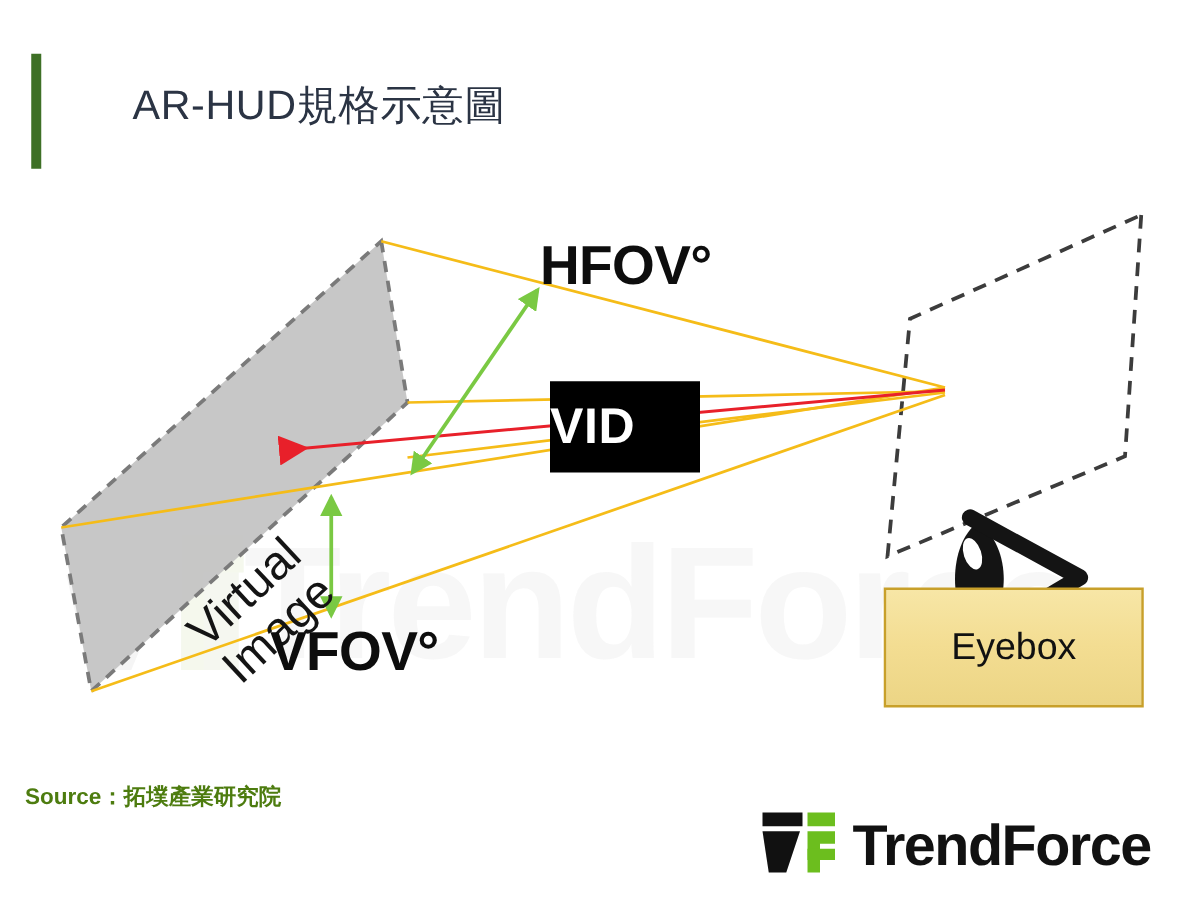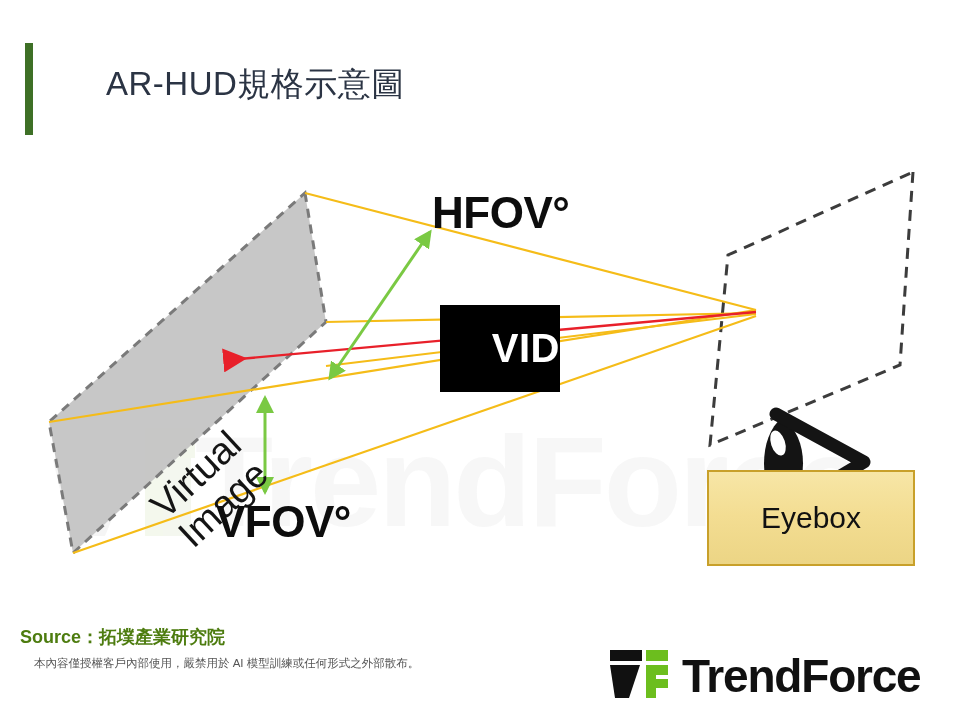--- a/index.html
+++ b/index.html
@@ -80,25 +80,25 @@
     top: 497px;
     font-size: 44px;
     letter-spacing: -0.5px;
     text-align: right;
   }
   #vid-box {
     position: absolute;
     left: 440px;
     top: 305px;
     width: 120px;
-    height: 87px;
+    height: 73px;
     background: #000000;
     display: flex;
     align-items: center;
-    justify-content: flex-end;
+    justify-content: flex-start;
     z-index: 5;
   }
   #vid-text {
     color: #ffffff;
     font-size: 40px;
     font-weight: bold;
     letter-spacing: 0.5px;
   }
 
   
@@ -255,21 +255,20 @@
 <div id="vid-box">
   <span id="vid-text">VID</span>
 </div>
 
 <div id="eyebox-button">
   <span id="eyebox-label">Eyebox</span>
 </div>
 
 <div id="source-line">Source：拓墣產業研究院</div>
 <div id="disclaimer">
-  <span>本內容僅授權客戶內部使用，嚴禁用於 AI 模型訓練或任何形式之外部散布。</span>
 </div>
 
 <svg id="brand-logo" viewBox="0 0 330 52">
 
   <g>
     <rect x="2" y="2" width="32" height="11" fill="#111111"></rect>
     <polygon points="2,17 32,17 21,50 7,50" fill="#111111"></polygon>
     <rect x="38" y="2" width="22" height="11" fill="#6cbe1e"></rect>
     <polygon points="38,17 60,17 60,27 48,27 48,50 38,50" fill="#6cbe1e"></polygon>
     <rect x="38" y="31" width="22" height="9" fill="#6cbe1e"></rect>

